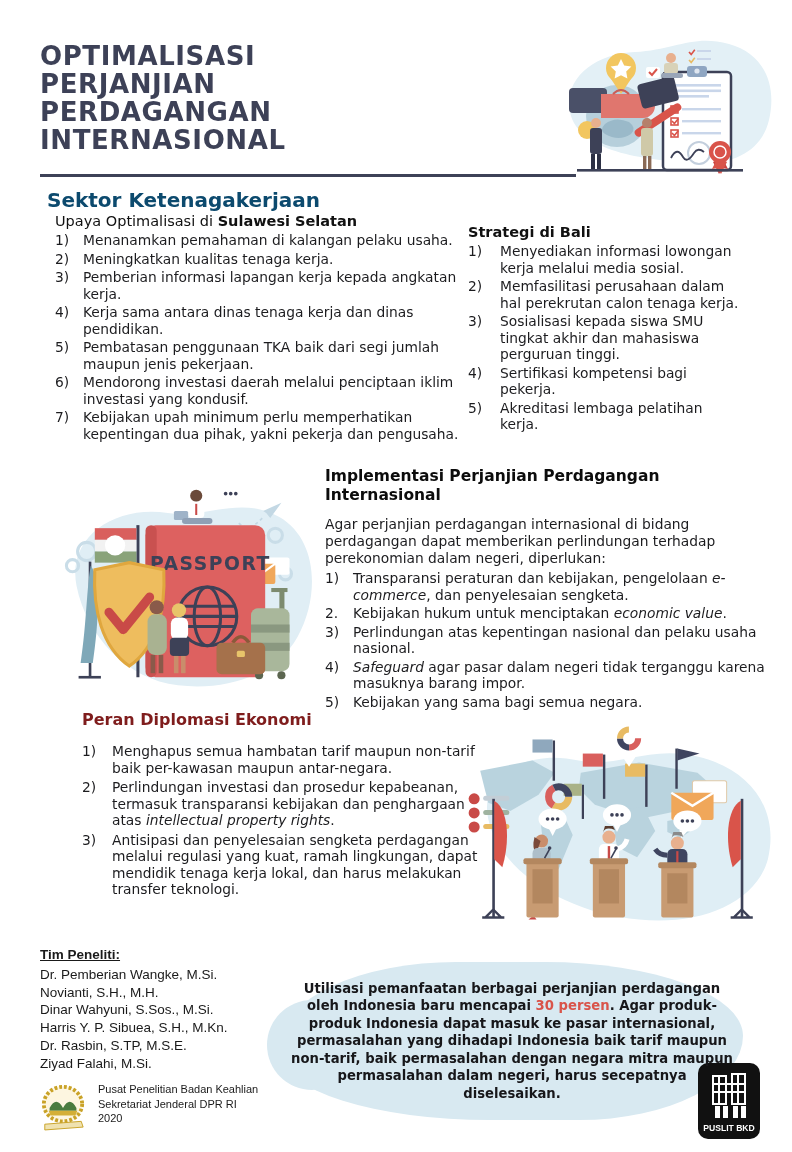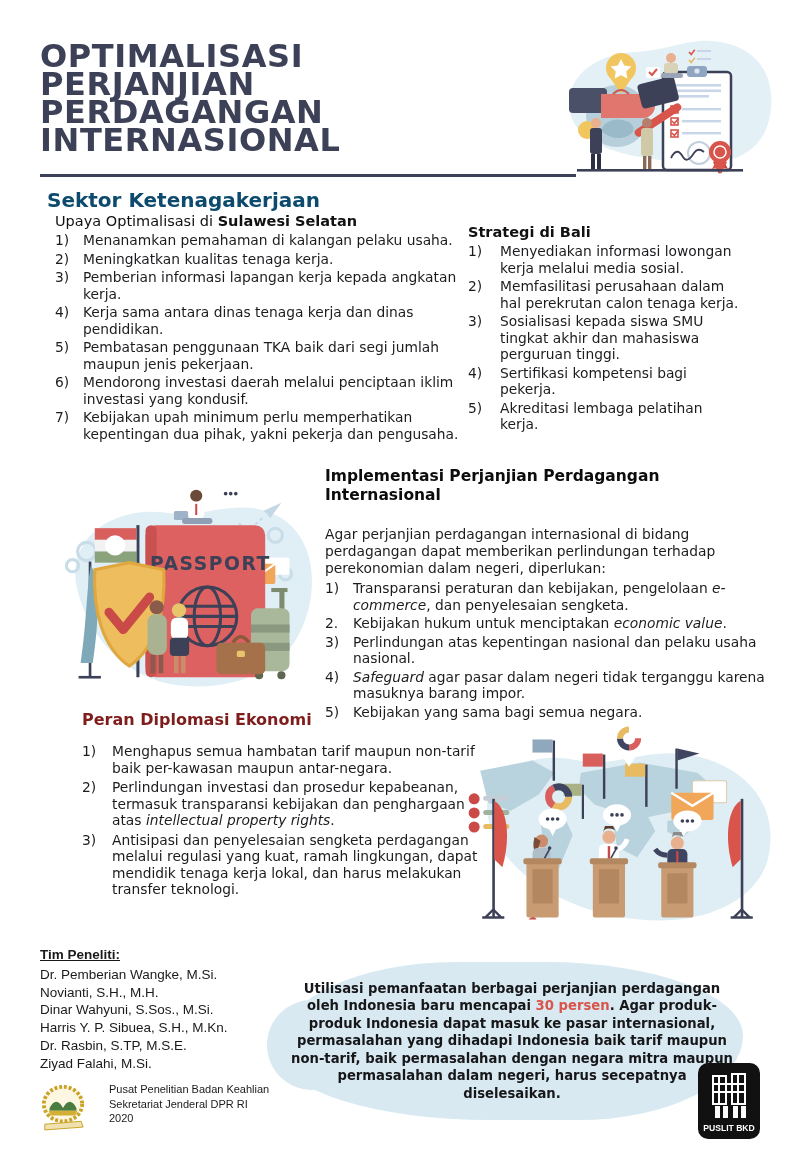--- a/index.html
+++ b/index.html
@@ -1,38 +1,38 @@
 <!DOCTYPE html>
 <html><head>
 <meta charset="utf-8">
 <style>
   html,body{margin:0;padding:0;background:#ffffff;}
   .page{position:relative;width:792px;height:1152px;background:#ffffff;overflow:hidden;
         font-family:"DejaVu Sans",sans-serif;color:#1c1c1f;}
   
   .title{position:absolute;left:40px;top:42px;width:430px;
-         font-size:32px;font-weight:bold;color:#3d4157;line-height:28px;
+         font-size:26px;font-weight:bold;color:#3d4157;line-height:28px;
          letter-spacing:0.6px;white-space:pre-line;}
   .divider{position:absolute;left:40px;top:174px;width:536px;height:3px;background:#3d4157;}
   
   .sector-heading{position:absolute;left:47px;top:188px;font-size:20px;font-weight:bold;color:#0c4a6e;}
   .col-left{position:absolute;left:55px;top:213px;width:406px;}
   .subhead{font-size:14.5px;margin:0 0 3px 0;color:#111;}
   .subhead .bold{font-weight:bold;}
   .col-right{position:absolute;left:468px;top:216px;width:274px;margin-top:8px;}
   .subhead2{font-size:14.5px;font-weight:bold;margin:0 0 3px 0;color:#111;}
   .nlist{margin:0;padding:0;list-style:none;font-size:13.8px;line-height:1.2;color:#1c1c1f;}
   .nlist li{display:flex;margin-bottom:2px;}
   .nlist .num{flex:0 0 28px;}
   .col-right .nlist .num{flex:0 0 32px;}
   .nlist .txt{flex:1;}
   .nlist i{font-style:italic;}
   
   .impl{position:absolute;left:325px;top:467px;width:452px;}
-  .impl h3{margin:0 0 20px 0;font-size:15.5px;font-weight:bold;line-height:1.25;color:#0c0c0c;width:360px;}
+  .impl h3{margin:0 0 10px 0;font-size:15.5px;font-weight:bold;line-height:1.25;color:#0c0c0c;width:360px;}
   .impl .intro{margin:0 0 3px 0;font-size:13.8px;line-height:1.24;}
   
   .dipl{position:absolute;left:82px;top:710px;width:400px;}
   .dipl h3{margin:0 0 14px 0;font-size:16px;font-weight:bold;color:#7f1d1d;}
   .dipl .nlist li{margin-bottom:3px;}
   .dipl .nlist .num{flex:0 0 30px;}
   
   .hero{position:absolute;left:543px;top:24px;width:236px;height:152px;}
   .passport-illus{position:absolute;left:36px;top:464px;width:288px;height:248px;}
   .debate-illus{position:absolute;left:448px;top:708px;width:340px;height:240px;}
@@ -43,21 +43,21 @@
   .team div{margin:0;}
   .callout{position:absolute;left:281px;top:962px;width:462px;height:158px;
            display:flex;align-items:center;justify-content:center;text-align:center;}
   .callout::before{content:"";position:absolute;inset:0;background:#d8e9f1;
            border-radius:47% 53% 44% 56% / 64% 58% 66% 52%;}
   .callout::after{content:"";position:absolute;left:-14px;top:38px;width:90px;height:90px;
            background:#d8e9f1;border-radius:50%;}
   .callout .ctext{position:relative;z-index:1;width:446px;font-size:13.2px;font-weight:600;
            line-height:1.33;color:#17171a;}
   .callout .hl{font-weight:bold;}
-  .publisher{position:absolute;left:40px;top:1080px;display:flex;gap:23px;align-items:flex-start;
+  .publisher{position:absolute;left:40px;top:1080px;display:flex;gap:12px;align-items:flex-start;
            font-family:"Liberation Sans",sans-serif;}
   .publisher .ptext{font-size:11px;line-height:1.32;color:#1a1a1a;padding-top:2px;}
   .puslit{position:absolute;left:697px;top:1062px;width:64px;height:78px;}
 </style>
 </head>
 <body>
 
 <div class="page">
 
   <div class="title">OPTIMALISASI

